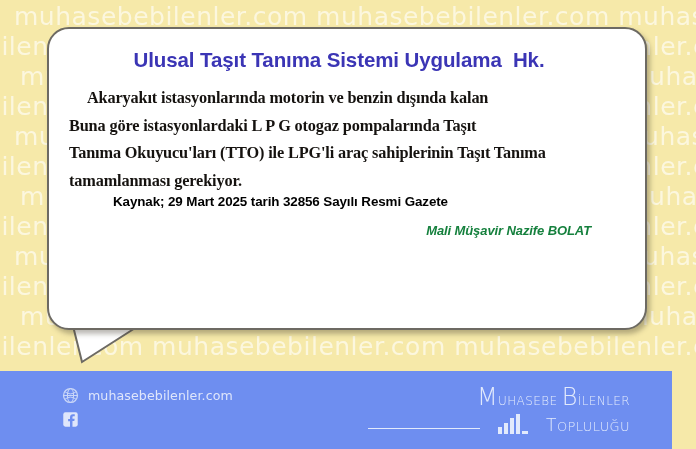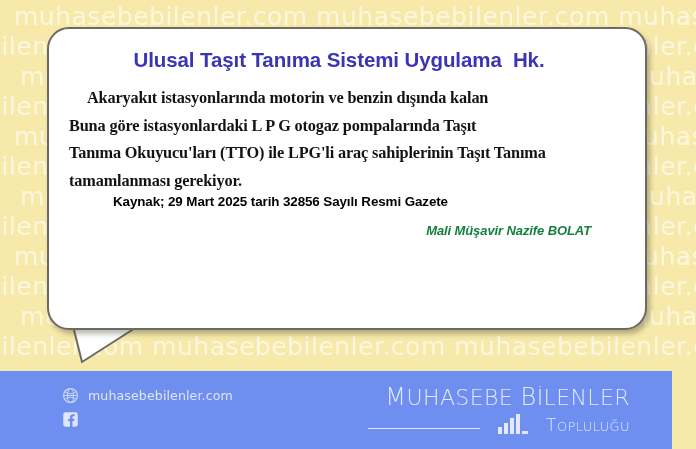--- a/index.html
+++ b/index.html
@@ -132,21 +132,21 @@
   }
   .brand-top {
     font-family: "DejaVu Sans", sans-serif;
     font-size: 24px;
     letter-spacing: 0.4px;
     line-height: 1;
     white-space: nowrap;
     text-align: right;
     font-weight: 300;
   }
-  .brand-top .sm { font-size: 22px; }
+  .brand-top .sm { font-size: 12px; }
   .brand-bottom-row {
     display: flex;
     align-items: flex-end;
     justify-content: flex-end;
     gap: 18px;
     margin-top: 5px;
   }
   .brand-rule {
     flex: 1 1 auto;
     height: 1px;

